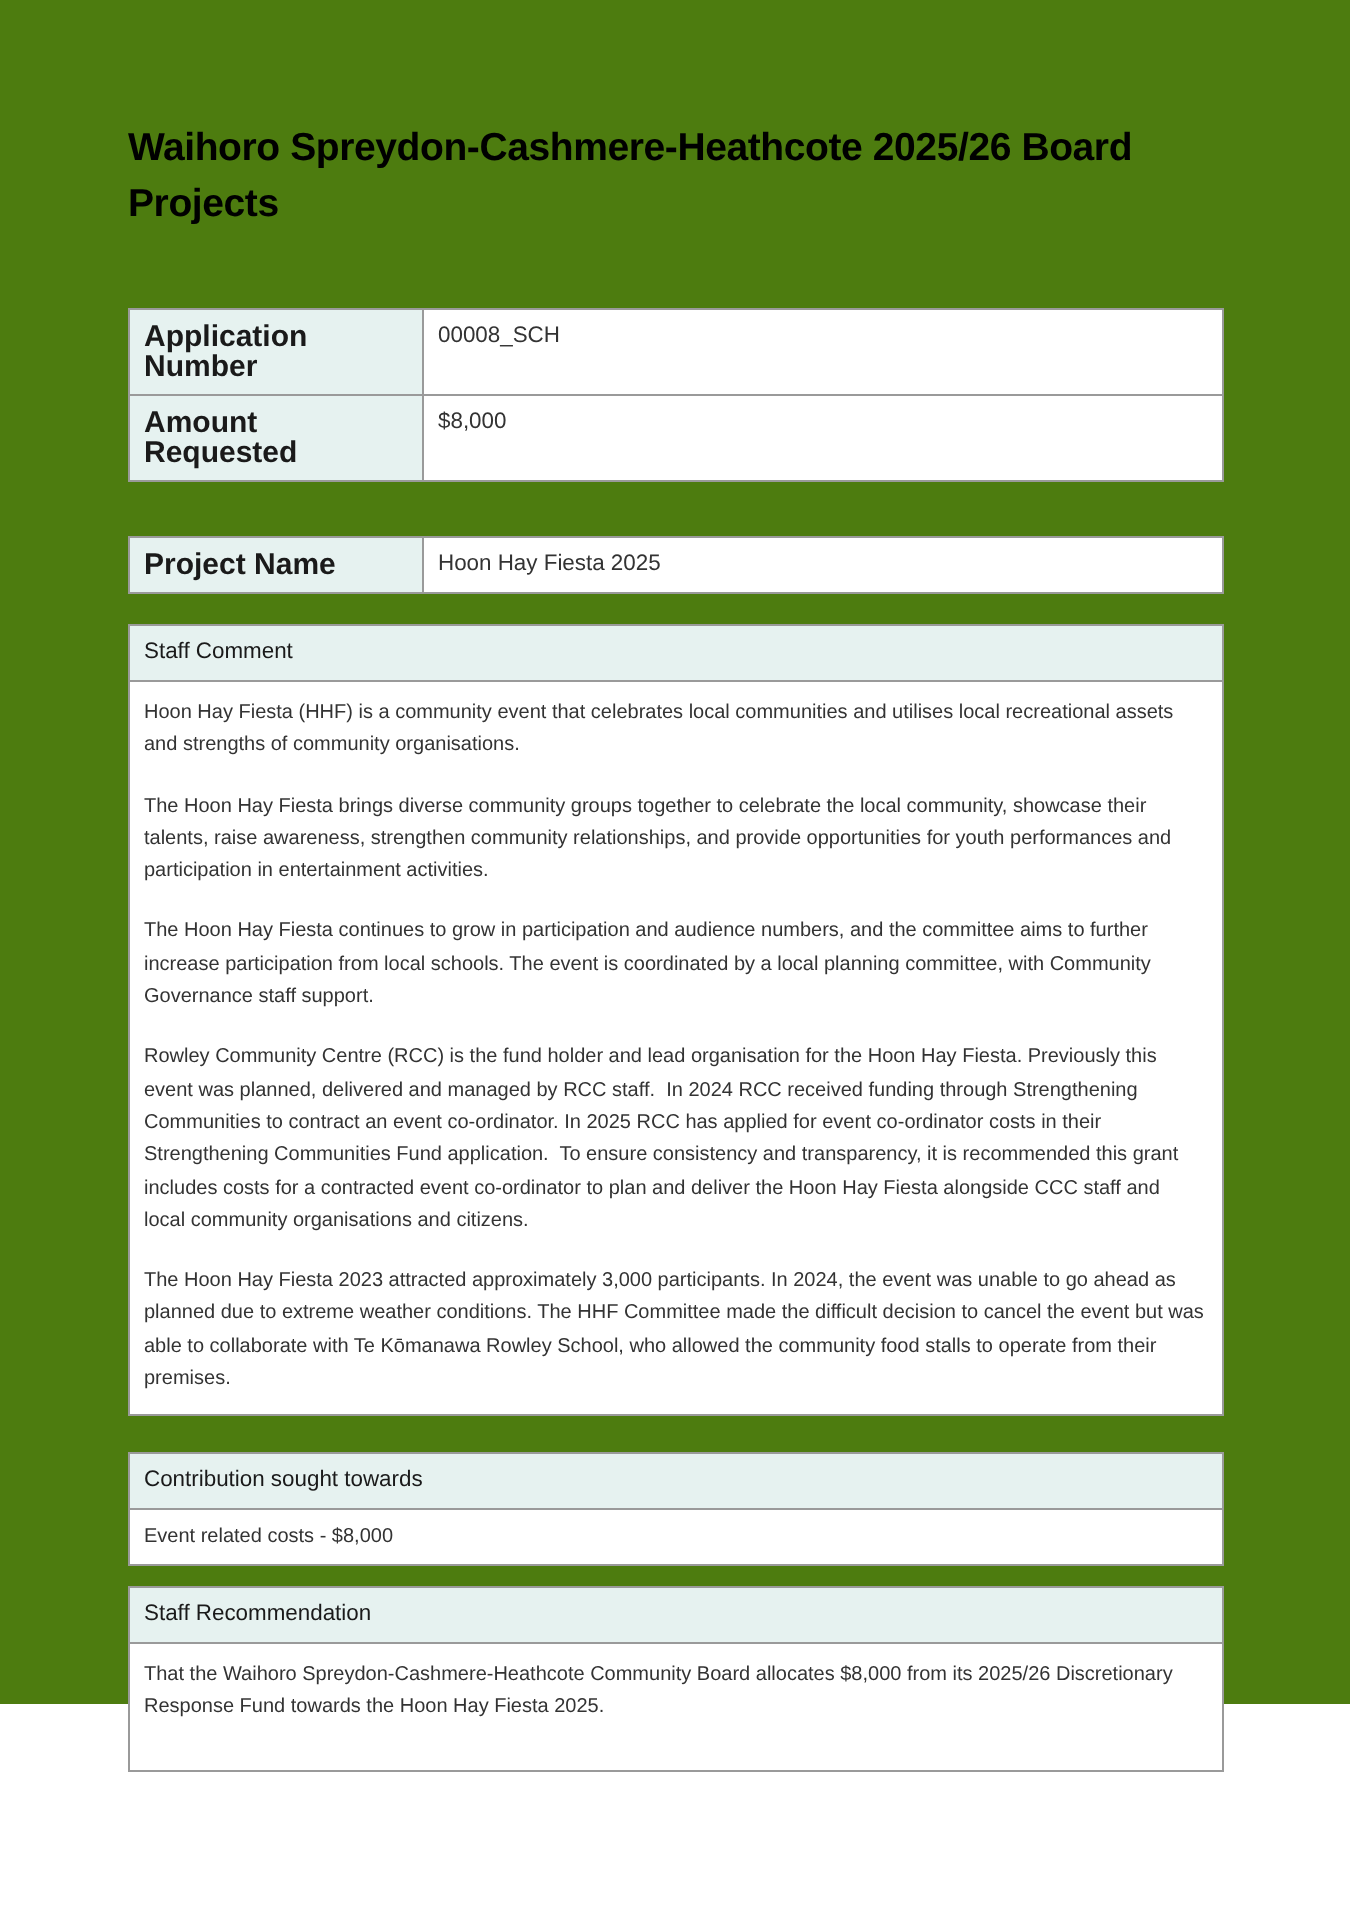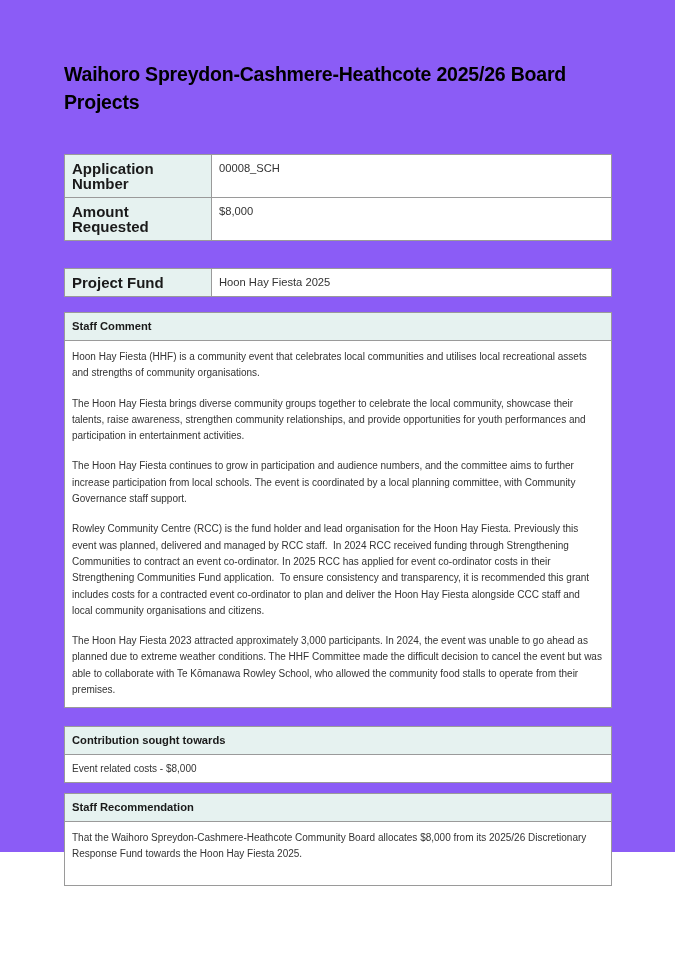--- a/index.html
+++ b/index.html
@@ -13,21 +13,21 @@
     font-family: "Liberation Sans", sans-serif;
     color: #333333;
     -webkit-font-smoothing: antialiased;
   }
   .page {
     position: relative;
     width: 675px;
     height: 852px;
     box-sizing: border-box;
     padding: 0;
-    background: #8b5cf6;
+    background: #4d7c0f;
   }
   .doc-title {
     position: absolute;
     left: 64px;
     top: 60px;
     width: 560px;
     font-size: 19.5px;
     font-weight: bold;
     line-height: 28px;
     color: #000000;
@@ -69,21 +69,21 @@
     color: #333333;
     padding: 6px 7px 6px 7px;
     line-height: 15px;
   }
 
   
   .sec-header {
     background: #e6f2f0;
     border-bottom: 1px solid #9a9a9a;
     font-size: 11.2px;
-    font-weight: bold;
+    font-weight: normal;
     color: #1a1a1a;
     padding: 6px 7px 6px 7px;
     line-height: 15px;
   }
   .sec-body {
     background: #ffffff;
     padding: 8px 9px 9px 7px;
   }
   .sec-body p {
     margin: 0 0 14px 0;
@@ -116,21 +116,21 @@
       <div class="cell-value">00008_SCH</div>
     </div>
     <div class="row">
       <div class="cell-label">Amount Requested</div>
       <div class="cell-value">$8,000</div>
     </div>
   </div>
 
   <div class="tbl" id="project-table">
     <div class="row">
-      <div class="cell-label">Project Fund</div>
+      <div class="cell-label">Project Name</div>
       <div class="cell-value">Hoon Hay Fiesta 2025</div>
     </div>
   </div>
 
   <div class="tbl" id="staff-comment">
     <div class="sec-header">Staff Comment</div>
     <div class="sec-body">
       <p>Hoon Hay Fiesta (HHF) is a community event that celebrates local communities and utilises local recreational assets and strengths of community organisations.</p>
       <p>The Hoon Hay Fiesta brings diverse community groups together to celebrate the local community, showcase their talents, raise awareness, strengthen community relationships, and provide opportunities for youth performances and participation in entertainment activities.</p>
       <p>The Hoon Hay Fiesta continues to grow in participation and audience numbers, and the committee aims to further increase participation from local schools. The event is coordinated by a local planning committee, with Community Governance staff support.</p>

